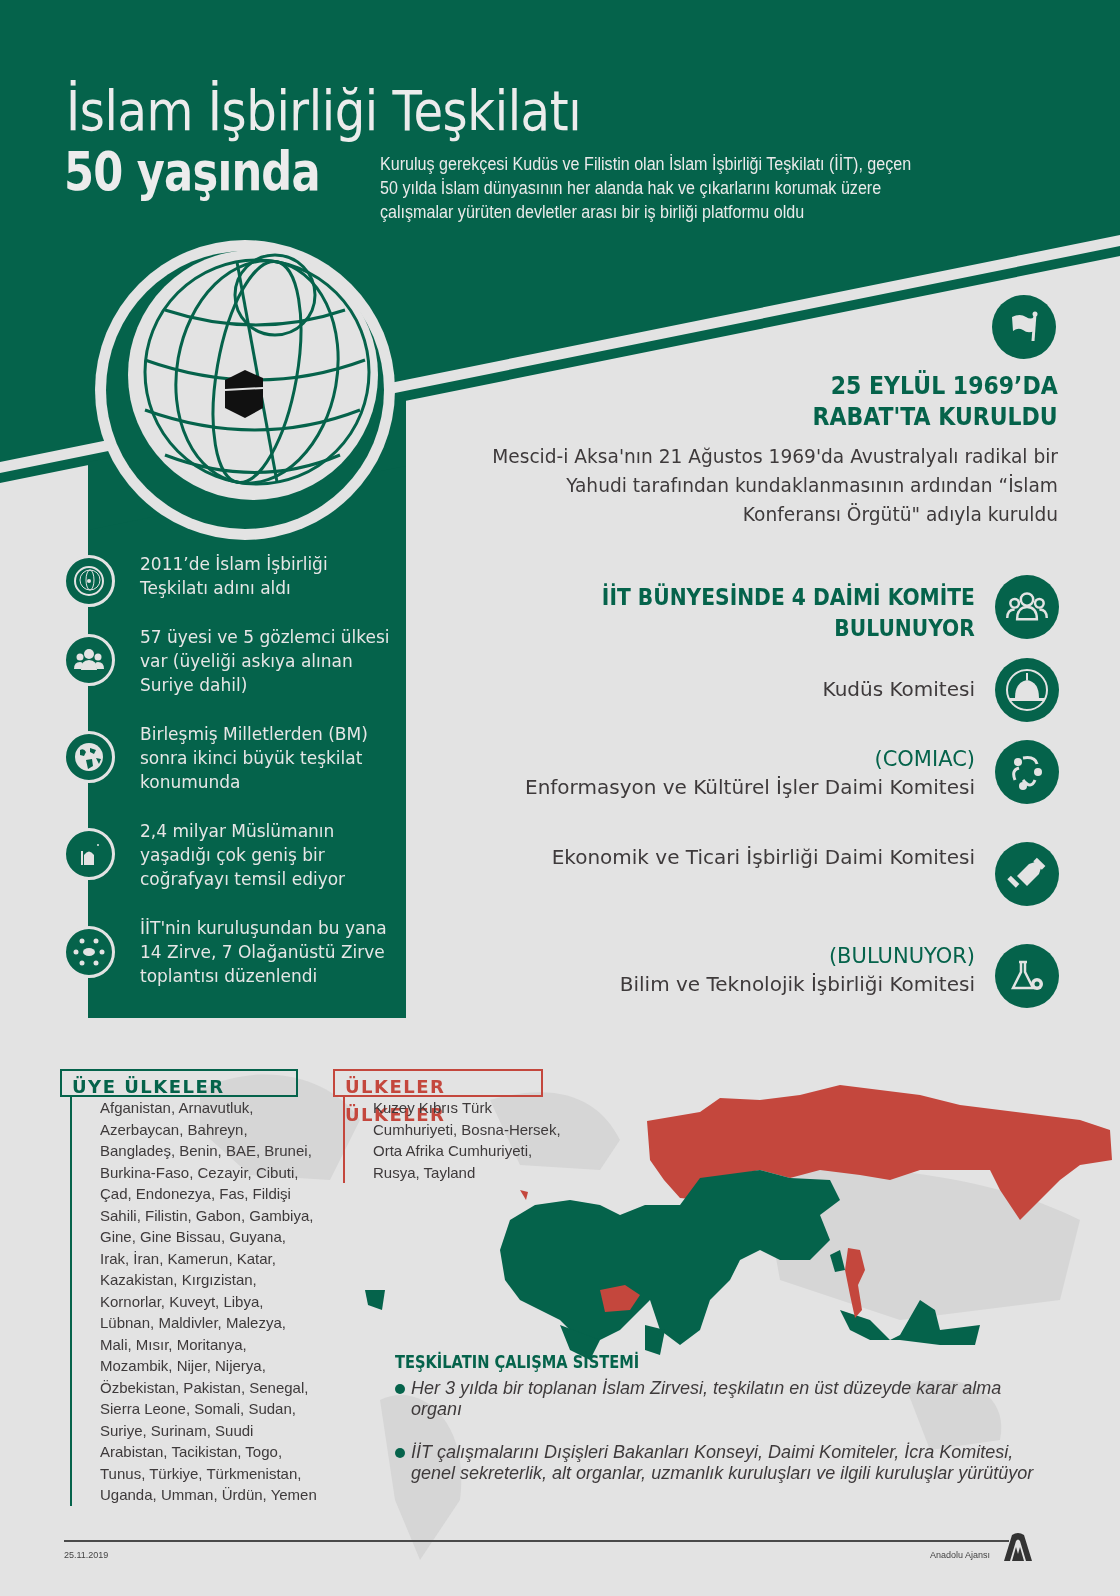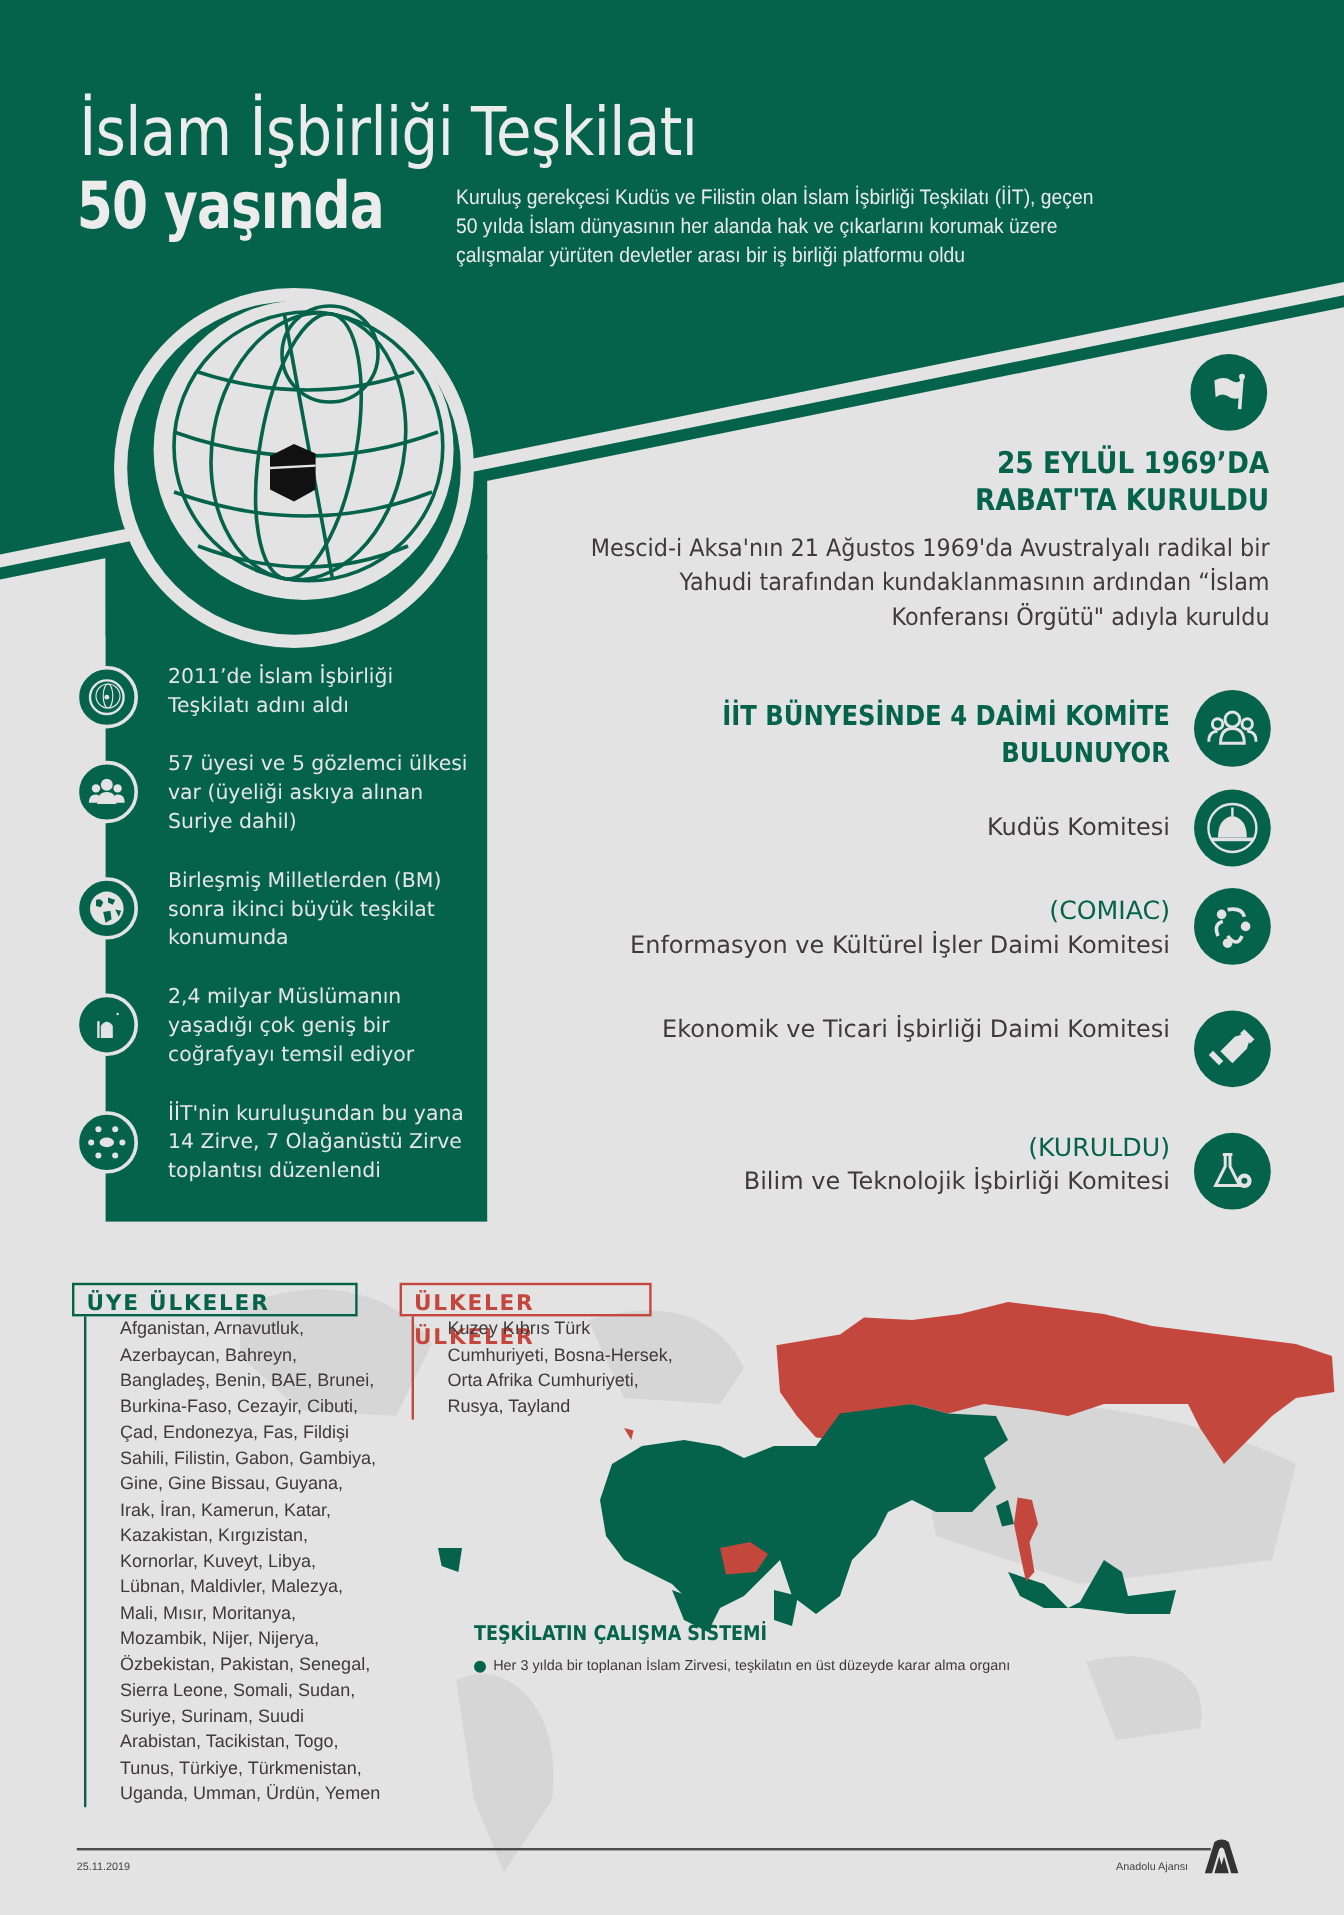--- a/index.html
+++ b/index.html
@@ -17,21 +17,21 @@
   .fact-icon { position:absolute; width:46px; height:46px; border-radius:50%; background:#05634b; border:3px solid #e3e3e3; display:flex; align-items:center; justify-content:center; }
   .committee-title { right:145px; top:582px; text-align:right; color:#05634b; font-weight:bold; font-size:23px; line-height:31px; font-family:"DejaVu Sans", sans-serif; transform:scaleX(0.88); transform-origin:right top; }
   .committee { position:absolute; right:145px; text-align:right; font-family:"DejaVu Sans", sans-serif; font-size:20px; line-height:28px; }
   .committee .abbr { color:#05634b; display:block; font-size:21px; }
   .committee .name { color:#3e3a3b; display:block; }
   .list-box { position:absolute; }
   .list-head { border:2px solid; padding:2px 10px 0 10px; font-weight:bold; font-size:18px; letter-spacing:1.5px; height:28px; line-height:28px; box-sizing:border-box; font-family:"DejaVu Sans", sans-serif; }
   .list-body { border-left:2px solid; margin-left:10px; padding-left:28px; color:#3e3a3b; font-size:15px; line-height:21.5px; }
   .system { left:395px; top:1352px; width:660px; }
   .system-title { color:#05634b; font-weight:bold; font-size:17px; font-family:"DejaVu Sans", sans-serif; transform:scaleX(0.86); transform-origin:left top; margin-bottom:6px; }
-  .bullet { position:relative; padding-left:16px; color:#3e3a3b; font-size:12px; line-height:21px; }
+  .bullet { position:relative; padding-left:16px; color:#3e3a3b; font-size:18px; line-height:21px;font-style:italic; }
   .bullet::before { content:""; position:absolute; left:0; top:6px; width:10px; height:10px; border-radius:50%; background:#05634b; }
   .footer-line { left:64px; top:1540px; width:945px; height:2px; background:#4a4a4a; }
   .footer-date { left:64px; top:1550px; font-size:9px; color:#444; }
   .footer-brand { left:930px; top:1550px; font-size:9px; color:#444; }
 </style>
 </head>
 <body>
 
 <svg class="bg-svg" viewBox="0 0 1120 1596">
 
@@ -200,21 +200,21 @@
 </div>
 <div class="icon-circle" style="left:995px; top:842px;">
   <svg width="44" height="44" viewBox="0 0 44 44" fill="#e3e3e3">
       <path d="M12 24 L24 12 L30 10 L36 16 L34 22 L22 34 Z"></path>
       <rect x="6" y="24" width="5" height="12" transform="rotate(-45 8 30)"></rect>
       <rect x="32" y="6" width="5" height="12" transform="rotate(-45 34 12)"></rect>
     </svg>
 </div>
 
 <div class="committee" style="top:942px;">
-  <span class="abbr">(KURULDU)</span>
+  <span class="abbr">(BULUNUYOR)</span>
   <span class="name">Bilim ve Teknolojik İşbirliği Komitesi</span>
 </div>
 <div class="icon-circle" style="left:995px; top:944px;">
   <svg width="44" height="44" viewBox="0 0 44 44">
       <path d="M16 8 L16 18 L8 34 L28 34 L20 18 L20 8" fill="none" stroke="#e3e3e3" stroke-width="2.5"></path>
       <line x1="14" y1="8" x2="22" y2="8" stroke="#e3e3e3" stroke-width="2.5"></line>
       <circle cx="32" cy="30" r="6" fill="#e3e3e3"></circle>
       <circle cx="32" cy="30" r="2.5" fill="#05634b"></circle>
     </svg>
 </div>
@@ -225,20 +225,21 @@
 </div>
 
 <div class="list-box" style="left:333px; top:1069px; width:210px;">
   <div class="list-head" style="border-color:#c4473d; color:#c4473d; width:210px;">ÜLKELER ÜLKELER</div>
   <div class="list-body" style="border-color:#c4473d; width:200px;">Kuzey Kıbrıs Türk Cumhuriyeti, Bosna-Hersek, Orta Afrika Cumhuriyeti, Rusya, Tayland</div>
 </div>
 
 <div class="abs system">
   <div class="system-title">TEŞKİLATIN ÇALIŞMA SİSTEMİ</div>
   <div class="bullet" style="margin-bottom:22px;">Her 3 yılda bir toplanan İslam Zirvesi, teşkilatın en üst düzeyde karar alma organı</div>
+  <div class="bullet">İİT çalışmalarını Dışişleri Bakanları Konseyi, Daimi Komiteler, İcra Komitesi, genel sekreterlik, alt organlar, uzmanlık kuruluşları ve ilgili kuruluşlar yürütüyor</div>
 </div>
 
 <div class="abs footer-line"></div>
 <div class="abs footer-date">25.11.2019</div>
 <div class="abs footer-brand">Anadolu Ajansı</div>
 <div class="abs" style="left:1002px; top:1531px; width:32px; height:32px;">
   <svg width="32" height="32" viewBox="0 0 32 32">
       <path d="M2 30 L10 4 Q16 0 22 4 L30 30 L24 30 L18 10 Q16 7 14 10 L8 30Z" fill="#333"></path>
       <path d="M10 30 L14 16 L18 30Z M14 30 L18 16 L22 30Z" fill="#333"></path>
     </svg>

